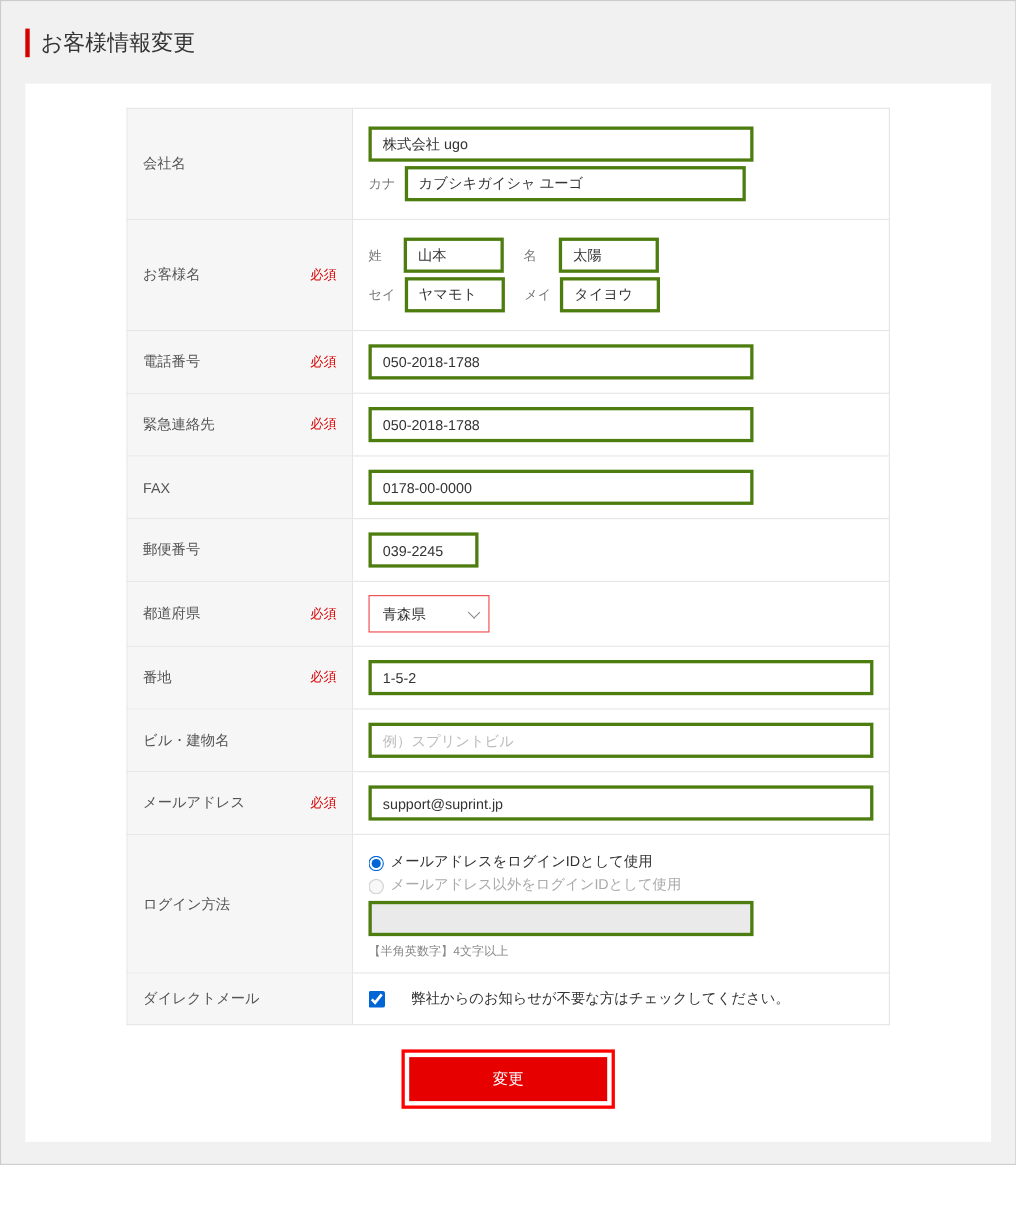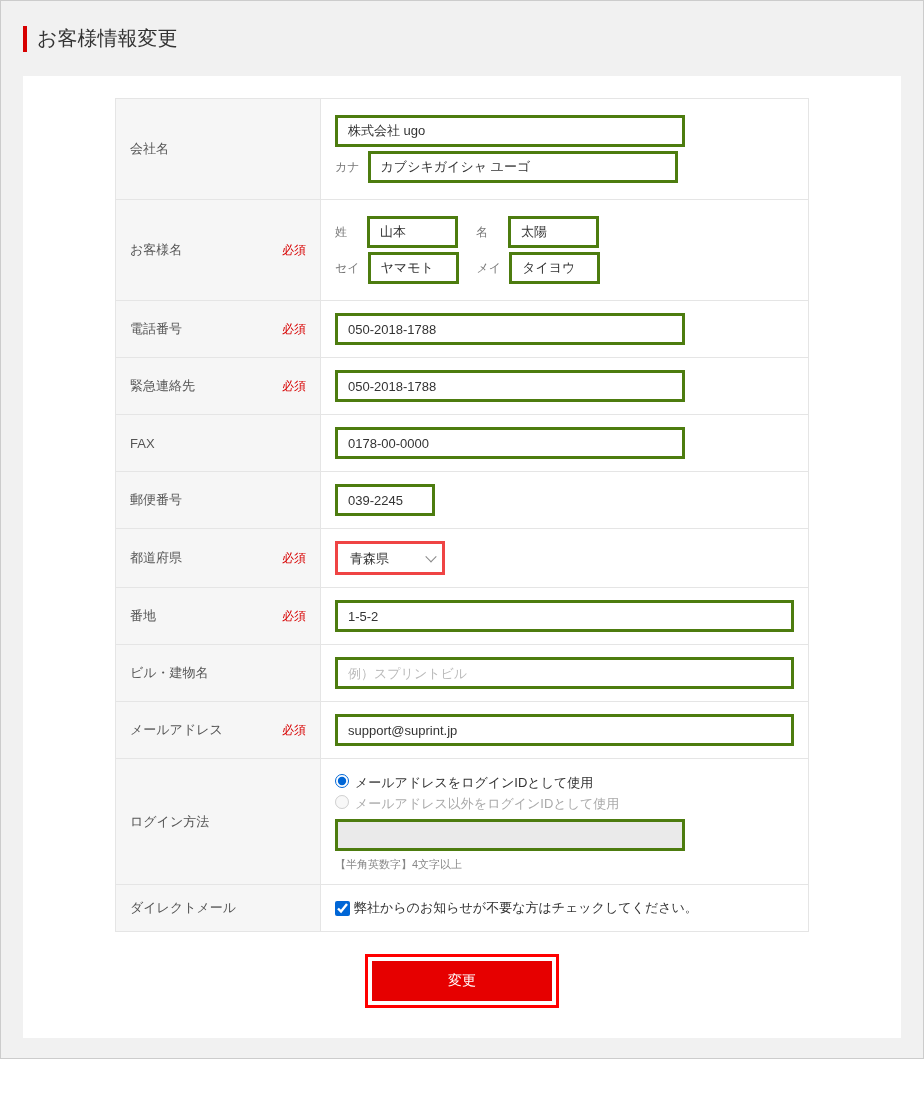--- a/index.html
+++ b/index.html
@@ -82,21 +82,21 @@
   input.w-310 { width: 310px; }
   input.w-full { width: 100%; }
   input.w-95  { width: 91px; }
   input.w-100 { width: 100px; }
   input.disabled { background: #eaeaea; color: #999; }
   .select-wrap {
     position: relative;
     display: inline-block;
   }
   select {
-    border: 3px solid #ef4444;
+    border: 1px solid #ef4444;
     height: 34px;
     padding: 0 34px 0 12px;
     font-size: 13px;
     background: #fff;
     appearance: none;
     -webkit-appearance: none;
     min-width: 110px;
     color: #333;
   }
   .select-wrap::after {
@@ -104,26 +104,26 @@
     position: absolute;
     right: 10px;
     top: 50%;
     width: 7px;
     height: 7px;
     border-right: 1.5px solid #888;
     border-bottom: 1.5px solid #888;
     transform: translateY(-65%) rotate(45deg);
     pointer-events: none;
   }
-  .radio-line { display: flex; align-items: flex-start; gap: 6px; margin: 3px 0; font-size: 13px; }
+  .radio-line { display: flex; align-items: flex-end; gap: 6px; margin: 3px 0; font-size: 13px; }
   .radio-line.disabled { color: #aaa; }
   input[type="radio"] { accent-color: #0066d6; width: 14px; height: 14px; }
   input[type="radio"]:disabled { accent-color: #ccc; }
   input[type="checkbox"] { accent-color: #0066d6; width: 15px; height: 15px; }
-  .cb-line { display: flex; align-items: center; gap: 4px; font-size: 13px; }
+  .cb-line { display: flex; align-items: center; gap: 24px; font-size: 13px; }
   .hint { font-size: 11px; color: #888; margin-top: 6px; }
   .submit-wrap {
     text-align: center;
     margin-top: 22px;
   }
   .submit-outline {
     display: inline-block;
     border: 3px solid #ff0000;
     padding: 4px;
   }

